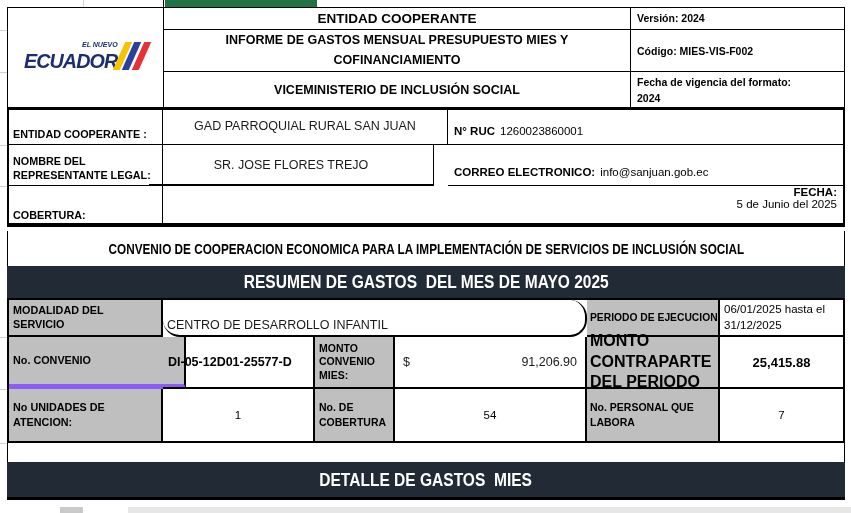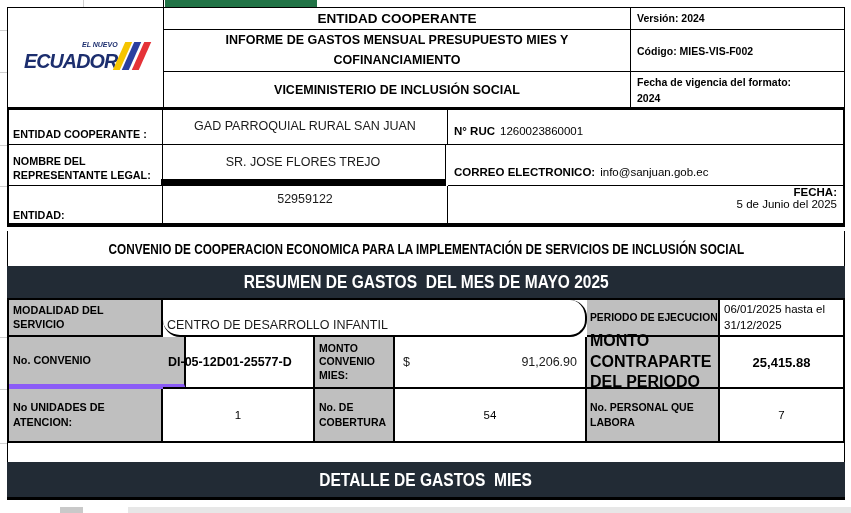--- a/index.html
+++ b/index.html
@@ -100,33 +100,30 @@
   </div>
   <div class="cell bottom rl" style="left:448px;top:108px;width:395px;height:37px;border-bottom:1px solid #000;padding:0 6px 7px 6px;">
     <span class="b">N° RUC</span>
     <span style="margin-left:5px;">1260023860001</span>
   </div>
 
   <div class="cell bottom b lbl" style="left:9px;top:145px;width:154px;height:41px;border-right:1px solid #000;border-bottom:1px solid #000;">
     <span class="preline">NOMBRE DEL
 REPRESENTANTE LEGAL:</span>
   </div>
-  <div class="cell center val" style="left:161px;top:145px;width:285px;height:41px;border-right:1px solid #000;border-bottom:7px solid #000000;">
+  <div class="cell center val" style="left:149px;top:145px;width:285px;height:41px;border-right:1px solid #000;border-bottom:2px solid #000000;">
     <span>SR. JOSE FLORES TREJO</span>
   </div>
   <div class="cell bottom rl" style="left:448px;top:145px;width:395px;height:41px;border-bottom:1px solid #000;padding:0 6px 7px 6px;">
     <span class="b">CORREO ELECTRONICO:</span>
     <span style="margin-left:5px;">info@sanjuan.gob.ec</span>
   </div>
 
   <div class="cell bottom b lbl" style="left:9px;top:186px;width:154px;height:39px;border-right:1px solid #000;">
-    <span>ENTIDAD:</span>
-  </div>
-  <div class="cell val" style="left:163px;top:186px;width:285px;height:39px;border-right:1px solid #000;align-items:flex-start;justify-content:center;padding-top:6px;">
-    <span>52959122</span>
+    <span>COBERTURA:</span>
   </div>
   <div class="cell bottom rl" style="left:448px;top:186px;width:395px;height:39px;padding:0 6px 9px 6px;flex-direction:column;">
     <span class="b">FECHA:</span>
     <span style="margin-left:8px;">5 de Junio del 2025</span>
   </div>
 
   <div class="cell center b" style="left:7px;top:231px;width:838px;height:35px;border-left:1px solid #000;border-right:1px solid #000;font-size:14px;">
     <span class="condensed">CONVENIO DE COOPERACION ECONOMICA PARA LA IMPLEMENTACIÓN DE SERVICIOS DE INCLUSIÓN SOCIAL</span>
   </div>
 

